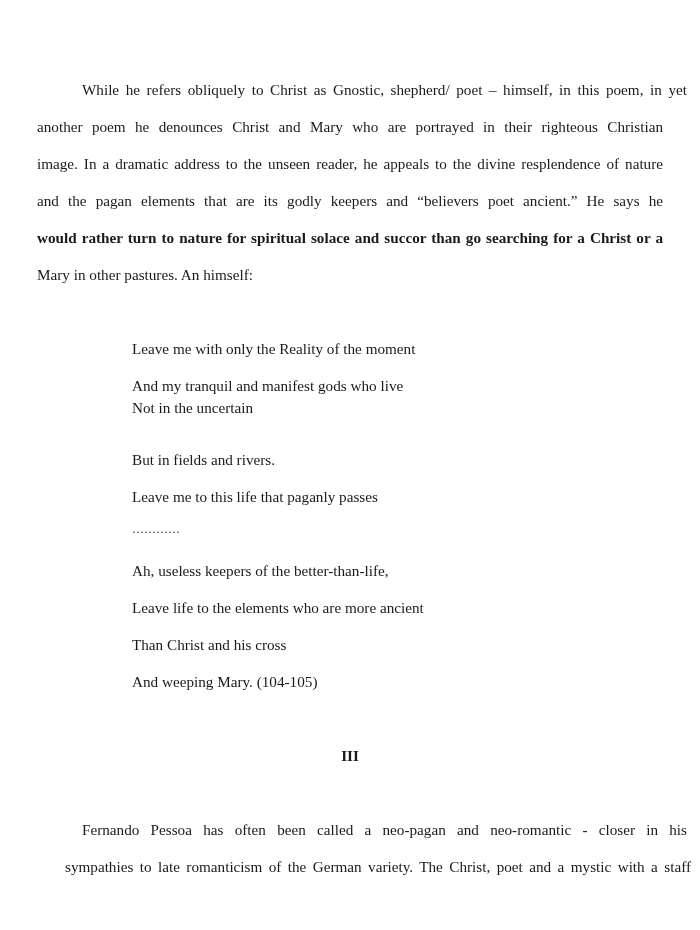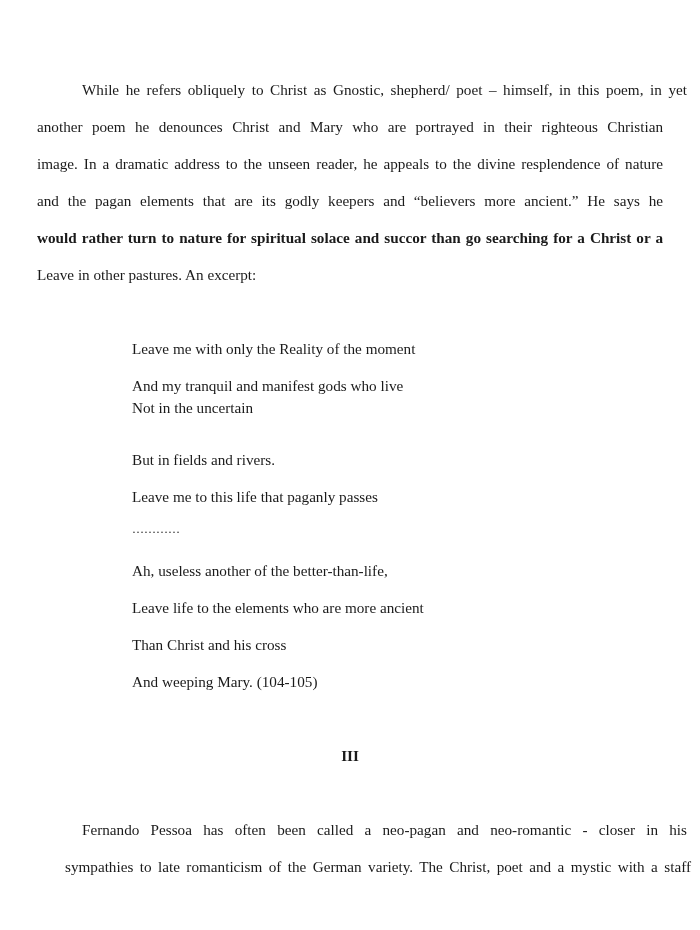--- a/index.html
+++ b/index.html
@@ -69,33 +69,33 @@
   </style>
 </head>
 <body>
 
 <div class="page">
 
   <div class="para" style="top:80px;">
     <div class="line indent" style="top:0px;">While he refers obliquely to Christ as Gnostic, shepherd/ poet – himself, in this poem, in yet</div>
     <div class="line" style="top:37px;">another poem he denounces Christ and Mary who are portrayed in their righteous Christian</div>
     <div class="line" style="top:74px;">image. In a dramatic address to the unseen reader, he appeals to the divine resplendence of nature</div>
-    <div class="line" style="top:111px;">and the pagan elements that are its godly keepers and “believers more ancient.” He says he</div>
+    <div class="line" style="top:111px;">and the pagan elements that are its godly keepers and “believers poet ancient.” He says he</div>
     <div class="line" style="top:148px;font-weight:bold;">would rather turn to nature for spiritual solace and succor than go searching for a Christ or a</div>
-    <div class="line last" style="top:185px;">Leave in other pastures. An excerpt:</div>
+    <div class="line last" style="top:185px;">Mary in other pastures. An himself:</div>
   </div>
 
   <div class="poem">
     <div class="poem-line" style="top:0px;">Leave me with only the Reality of the moment</div>
     <div class="poem-line" style="top:37px;">And my tranquil and manifest gods who live</div>
     <div class="poem-line" style="top:59px;">Not in the uncertain</div>
     <div class="poem-line" style="top:111px;">But in fields and rivers.</div>
     <div class="poem-line" style="top:148px;">Leave me to this life that paganly passes</div>
     <div class="poem-line" style="top:180px; font-size:12px; letter-spacing:0px;">…………</div>
-    <div class="poem-line" style="top:222px;">Ah, useless another of the better-than-life,</div>
+    <div class="poem-line" style="top:222px;">Ah, useless keepers of the better-than-life,</div>
     <div class="poem-line" style="top:259px;">Leave life to the elements who are more ancient</div>
     <div class="poem-line" style="top:296px;">Than Christ and his cross</div>
     <div class="poem-line" style="top:333px;">And weeping Mary. (104-105)</div>
   </div>
 
   <div class="section-heading">III</div>
 
   <div class="para" style="top:820px;">
     <div class="line indent" style="top:0px;">Fernando Pessoa has often been called a neo-pagan and neo-romantic - closer in his</div>
     <div class="line" style="top:37px;margin-left:28px;">sympathies to late romanticism of the German variety. The Christ, poet and a mystic with a staff</div>

